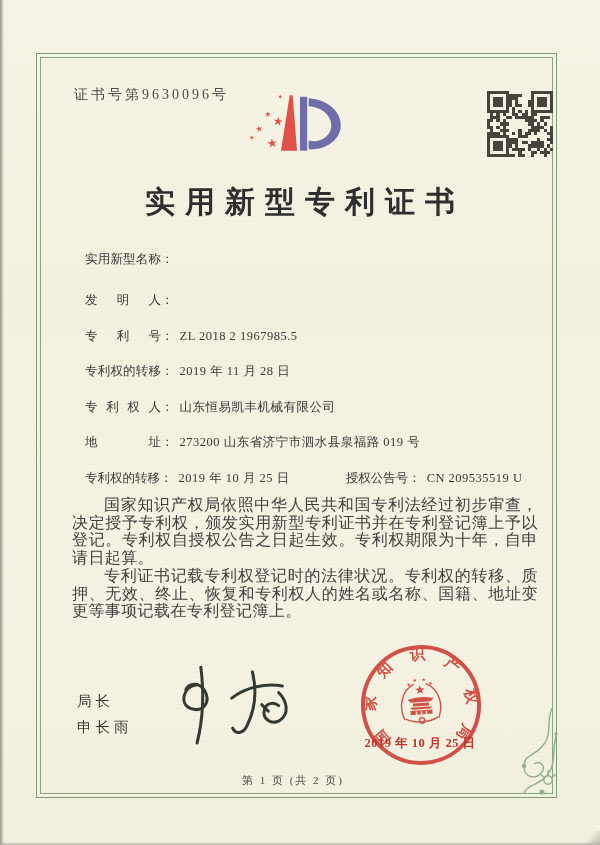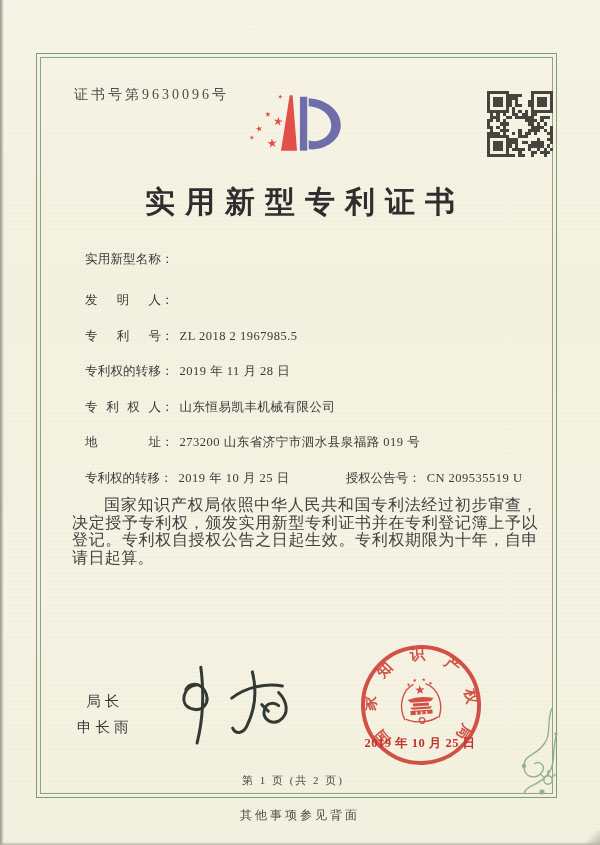--- a/index.html
+++ b/index.html
@@ -27,21 +27,21 @@
   .fields{position:absolute;left:85px;top:249px;width:460px;font-size:12.5px;color:#3a3a3a;}
   .frow{display:flex;align-items:baseline;line-height:21px;margin-bottom:14.5px;white-space:nowrap;}
   .frow.first{margin-bottom:20px;}
   .flabel{display:inline-block;width:76px;text-align:justify;text-align-last:justify;}
   .fcolon{margin:0 2px 0 0;}
   .fvalue{margin-left:4px;letter-spacing:0.5px;}
   .pair2{margin-left:56px;display:flex;align-items:baseline;text-align:center;}
   .paras{position:absolute;left:72px;top:496px;width:466px;font-size:16px;line-height:17.5px;
     color:#414141;text-align:justify;letter-spacing:0.4px;}
   .paras p{margin:0 0 1px 0;text-indent:2em;}
-  .signoff{position:absolute;left:77px;top:688px;font-size:14.5px;letter-spacing:4px;color:#3a3a3a;line-height:26px;text-align:center;}
+  .signoff{position:absolute;left:77px;top:688px;font-size:14.5px;letter-spacing:4px;color:#3a3a3a;line-height:26px;}
   .signature{position:absolute;left:168px;top:662px;}
   .seal{position:absolute;left:350px;top:634px;width:142px;height:142px;
     opacity:0.9;mix-blend-mode:multiply;transform:rotate(-4deg);}
   .seal-date{position:absolute;left:358px;top:735px;width:124px;text-align:center;
     color:#c2352b;font-size:12.5px;letter-spacing:0.5px;white-space:nowrap;font-weight:600;}
   .page-note{position:absolute;left:36px;top:773px;width:514px;text-align:center;
     font-size:11px;letter-spacing:2px;color:#4a4a4a;}
   .footer-note{position:absolute;left:170px;top:807px;width:260px;text-align:center;
     font-size:12px;letter-spacing:3px;color:#4e4e46;}
   .ornament{position:absolute;left:512px;top:706px;}
@@ -360,20 +360,21 @@
       <span class="pair2">
         <span>授权公告号</span>
           <span class="fcolon">：</span>
           <span class="fvalue">CN 209535519 U</span>
       </span>
     </div>
   </div>
 
   <div class="paras">
     <p>国家知识产权局依照中华人民共和国专利法经过初步审查，决定授予专利权，颁发实用新型专利证书并在专利登记簿上予以登记。专利权自授权公告之日起生效。专利权期限为十年，自申请日起算。</p>
+    <p>专利证书记载专利权登记时的法律状况。专利权的转移、质押、无效、终止、恢复和专利权人的姓名或名称、国籍、地址变更等事项记载在专利登记簿上。</p>
   </div>
 
   <div class="signoff">
     <div>局长</div>
     <div>申长雨</div>
   </div>
 
   <div class="signature">
     <svg width="150" height="90" viewBox="0 0 160 95">
       <g stroke="#333a33" stroke-width="3.2" fill="none" stroke-linecap="round">
@@ -431,14 +432,13 @@
       </g>
       <g fill="#93b18d">
         <circle cx="12" cy="60" r="2.2"></circle>
         <circle cx="30" cy="86" r="2.6"></circle>
         <circle cx="44" cy="28" r="1.8"></circle>
       </g>
     </svg>
   </div>
 
   <div class="page-note">第 1 页 (共 2 页)</div>
-  <div class="footer-note">其他事项参见背面</div>
 </div>
 
 </body></html>

